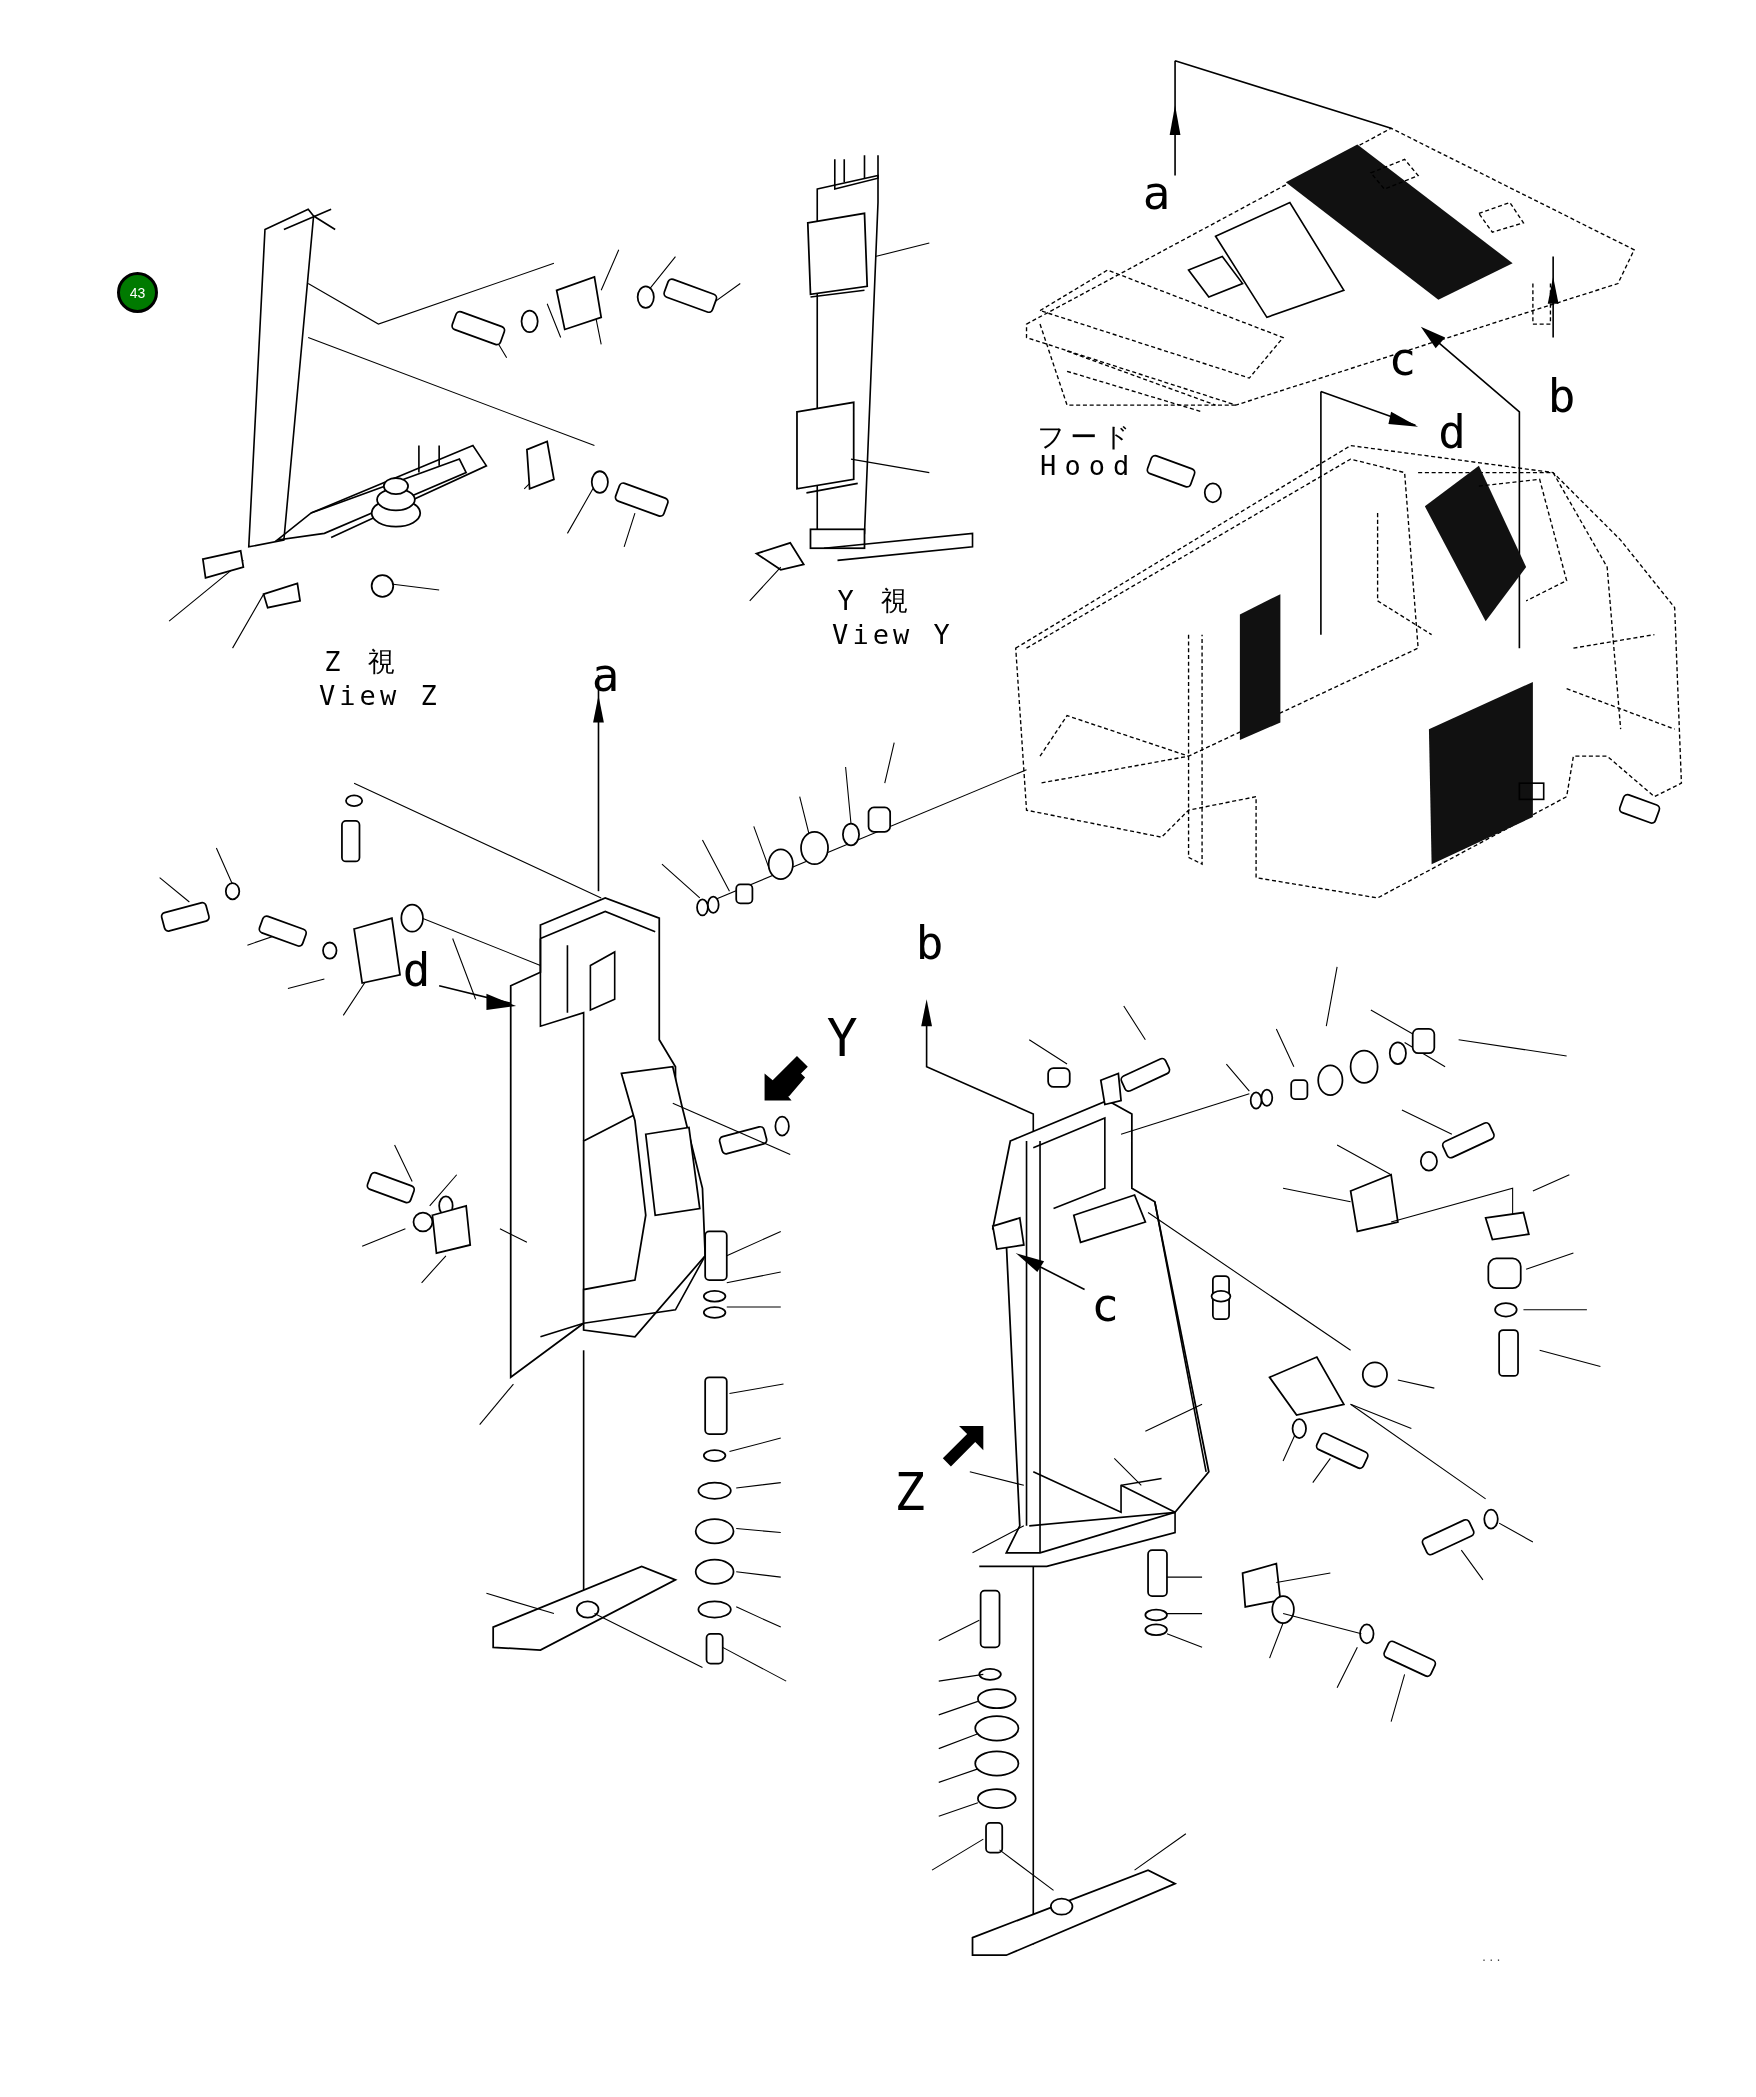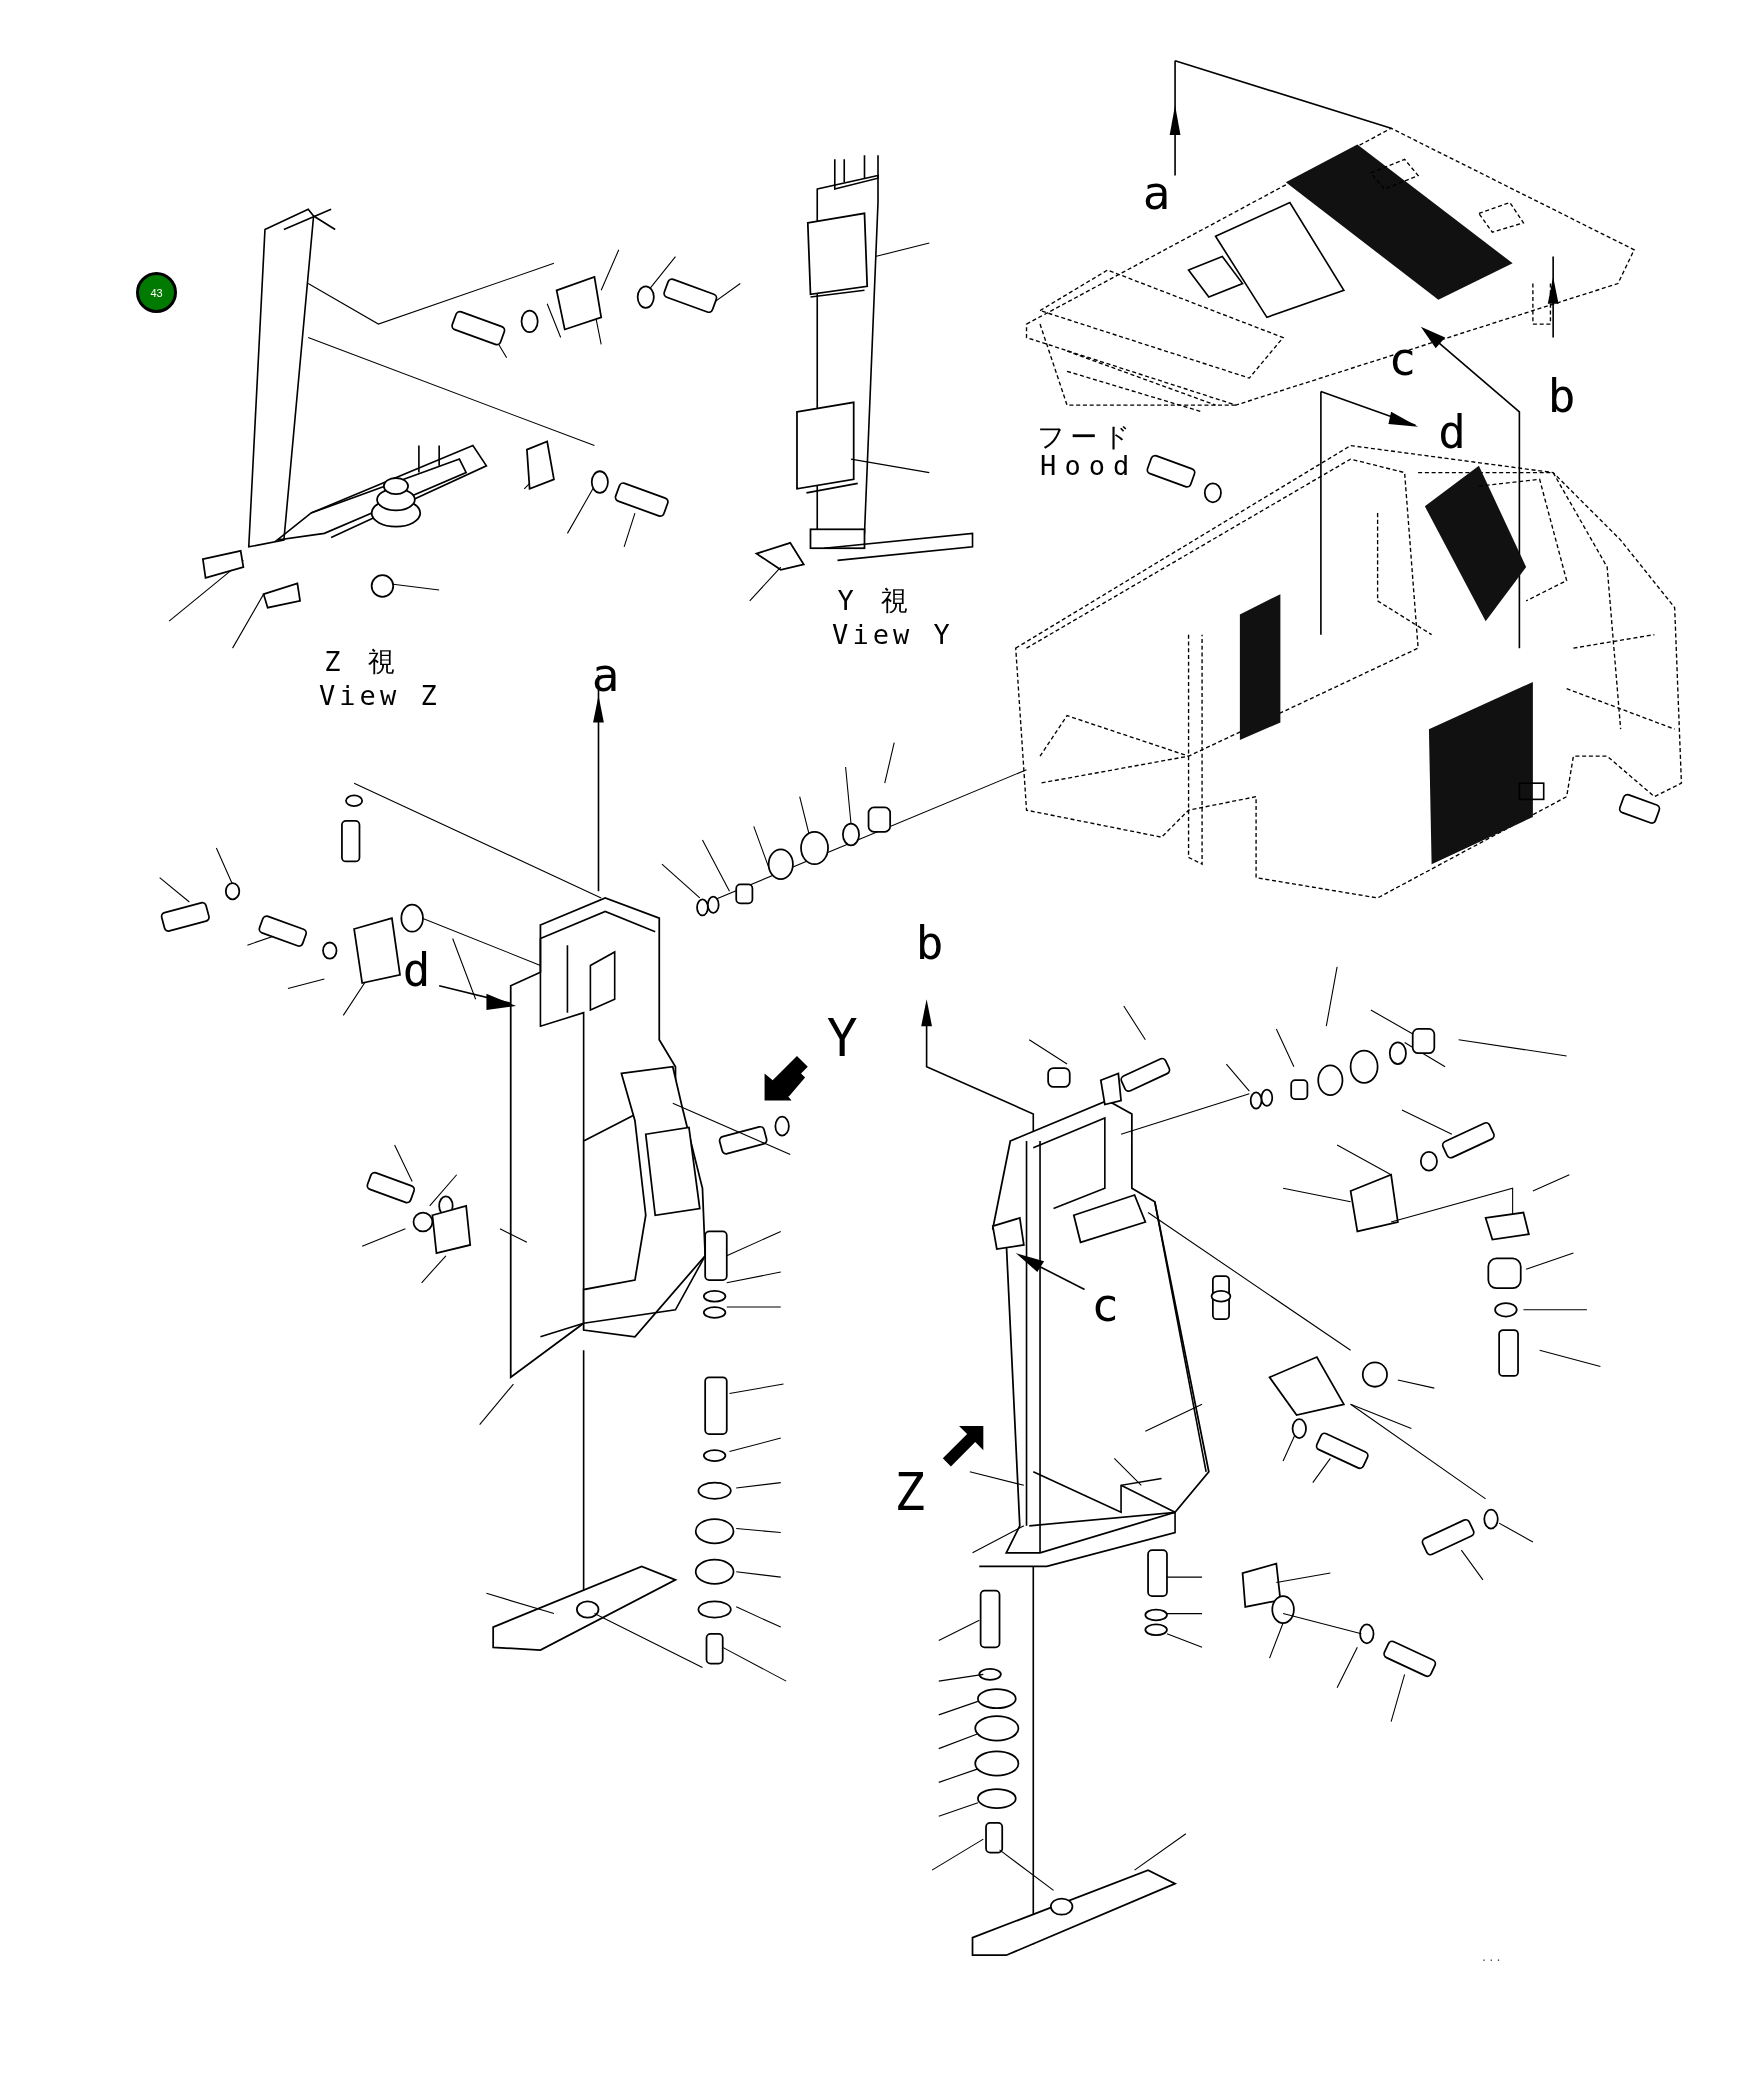--- a/index.html
+++ b/index.html
@@ -4,23 +4,23 @@
 <style>
   html, body { margin: 0; padding: 0; background: #ffffff; }
   body { width: 1756px; height: 2097px; position: relative; overflow: hidden; font-family: "DejaVu Sans Mono", monospace; }
   #canvas { position: absolute; left: 0; top: 0; width: 1756px; height: 2097px; }
   svg text { font-family: "DejaVu Sans Mono", "Liberation Mono", monospace; fill: #000; }
   .ln { stroke: #000; stroke-width: 1.2; fill: none; }
   .lt { stroke: #000; stroke-width: 0.8; fill: none; }
   .dash { stroke: #000; stroke-width: 1; fill: none; stroke-dasharray: 3 2; }
   .part { stroke: #000; stroke-width: 1.3; fill: #fff; }
   .grille { fill: #111; }
-  .badge { position: absolute; left: 136px; top: 272px; width: 41px; height: 41px; border-radius: 50%;
+  .badge { position: absolute; left: 117px; top: 272px; width: 41px; height: 41px; border-radius: 50%;
            background: #007a00; border: 3.1px solid #000; box-sizing: border-box; color: #fff;
-           font-family: "Liberation Sans", sans-serif; font-size: 11px; display: flex; align-items: center; justify-content: center; }
+           font-family: "Liberation Sans", sans-serif; font-size: 14px; display: flex; align-items: center; justify-content: center; }
   .stamp { position: absolute; left: 1481px; top: 1952px; font-size: 10px; color: #444; font-family: "DejaVu Sans Mono", monospace; letter-spacing: 1.2px; }
 </style>
 </head>
 <body>
 
 <svg id="canvas" viewBox="0 0 1300 1553" xmlns="http://www.w3.org/2000/svg">
 
   <g>
     <path class="ln" d="M196 170 L228 155 L232 160 L210 400 L184 405 Z"></path>
     <path class="ln" d="M210 170 L245 155 M232 160 L248 170"></path>

